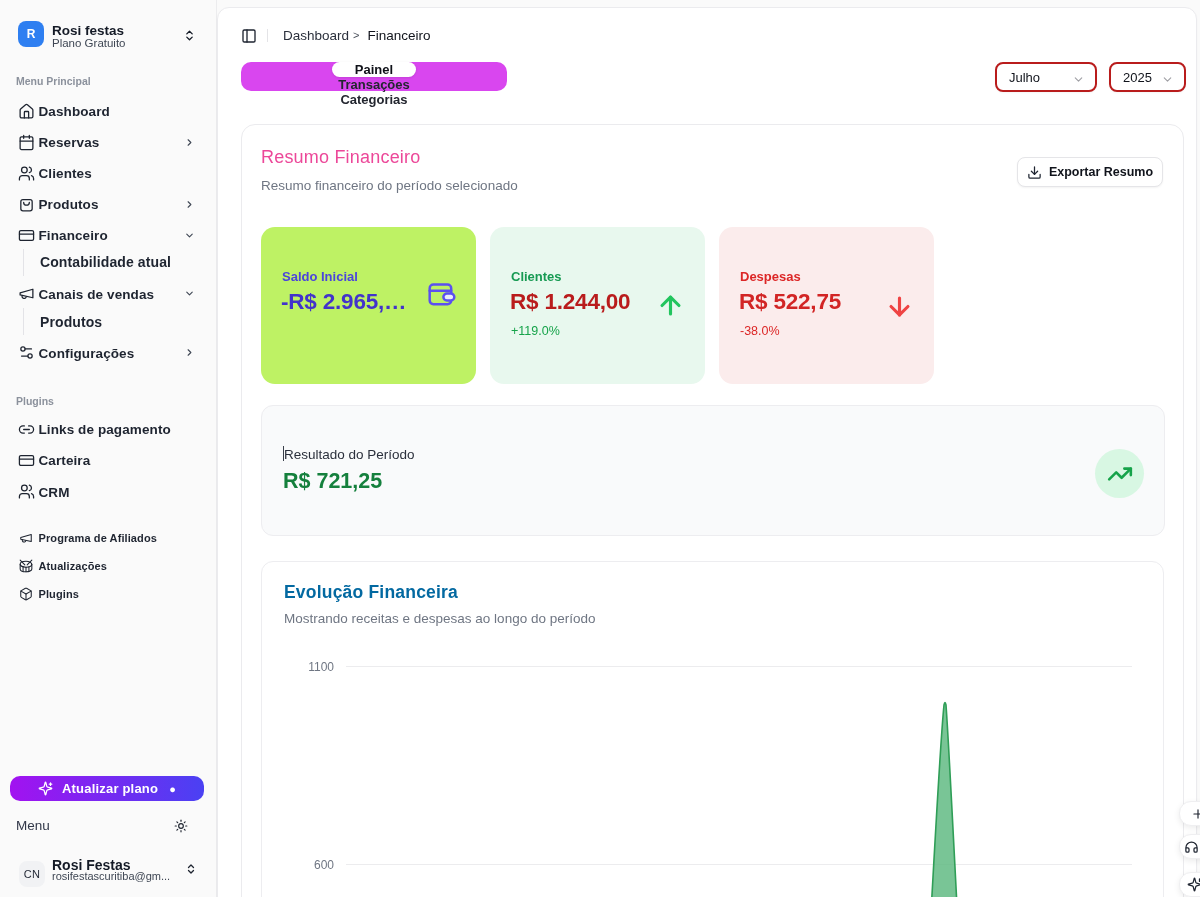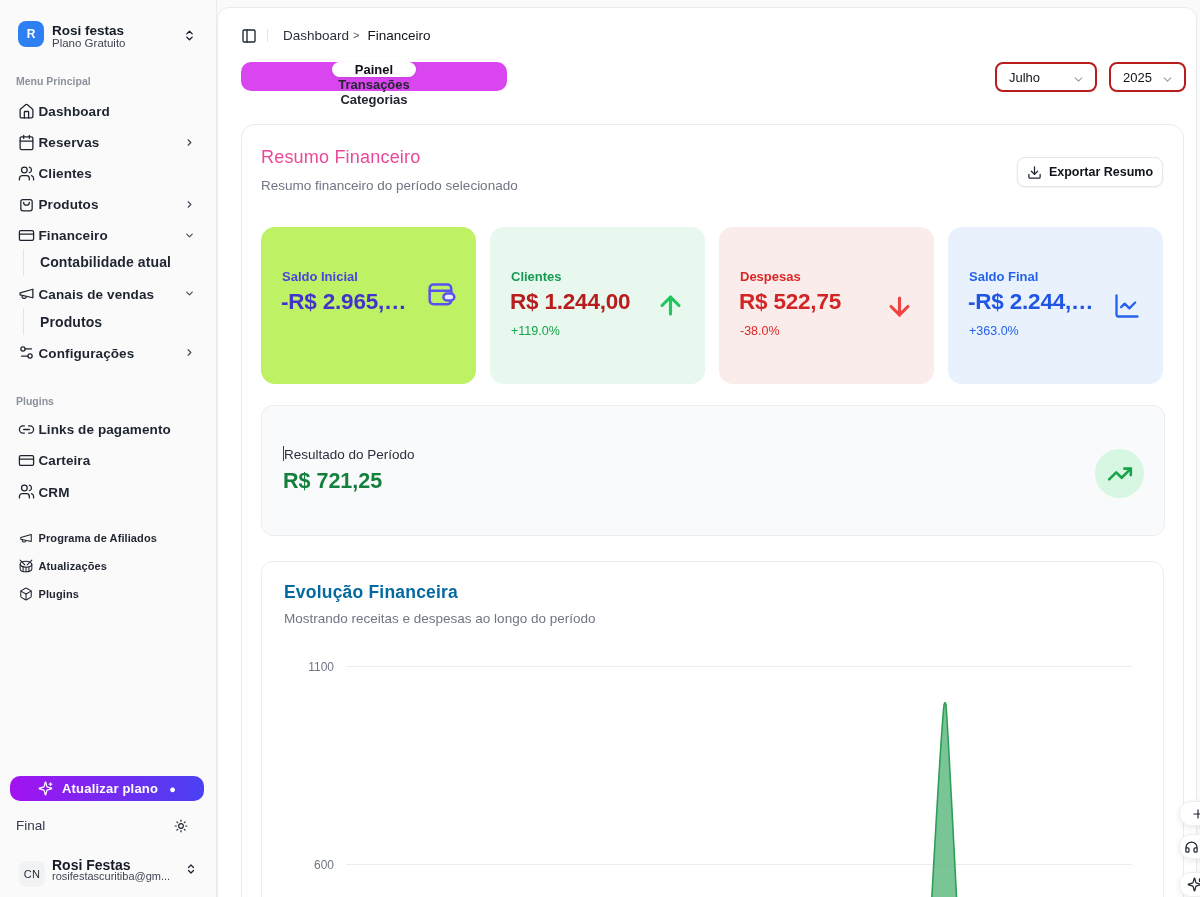--- a/index.html
+++ b/index.html
@@ -213,21 +213,21 @@
           <path d="M12 22V12"></path>
         </svg>
         <span class="tx">Plugins</span>
       </div>
     </div>
   <div class="up-btn"><svg style="margin-right:9px" width="15" height="15" viewBox="0 0 24 24" fill="none" stroke="#fff" stroke-width="2" stroke-linecap="round" stroke-linejoin="round">
         <path d="M9.937 15.5A2 2 0 0 0 8.5 14.063l-6.135-1.582a.5.5 0 0 1 0-.962L8.5 9.936A2 2 0 0 0 9.937 8.5l1.582-6.135a.5.5 0 0 1 .963 0L14.063 8.5A2 2 0 0 0 15.5 9.937l6.135 1.581a.5.5 0 0 1 0 .964L15.5 14.063a2 2 0 0 0-1.437 1.437l-1.582 6.135a.5.5 0 0 1-.963 0z"></path>
         <path d="M20 3v4"></path>
         <path d="M22 5h-4"></path>
       </svg>Atualizar plano<span style="margin-left:11px;font-size:11px;">●</span></div>
-  <div class="tema">Final</div>
+  <div class="tema">Menu</div>
   <svg class="sun" width="14" height="14" viewBox="0 0 24 24" fill="none" stroke="#1e2430" stroke-width="2" stroke-linecap="round" stroke-linejoin="round">
       <circle cx="12" cy="12" r="4"></circle>
       <path d="M12 2v2"></path>
       <path d="M12 20v2"></path>
       <path d="m4.93 4.93 1.41 1.41"></path>
       <path d="m17.66 17.66 1.41 1.41"></path>
       <path d="M2 12h2"></path>
       <path d="M20 12h2"></path>
       <path d="m6.34 17.66-1.41 1.41"></path>
       <path d="m19.07 4.93-1.41 1.41"></path>
@@ -289,29 +289,20 @@
     </div>
     <div class="stat" style="left:477px;background:#fbecec;">
       <div class="lb" style="color:#dc2626;">Despesas</div>
       <div class="vl" style="color:#d22525;">R$ 522,75</div>
       <div class="pc" style="color:#dc2626;">-38.0%</div>
       <svg class="ic" style="left:165.5px;top:64.5px;" width="29" height="29" viewBox="0 0 24 24" fill="none" stroke="#ef4444" stroke-width="2.6" stroke-linecap="round" stroke-linejoin="round">
           <path d="M5 12l7 7 7-7"></path>
           <path d="M12 5v14"></path>
         </svg>
     </div>
-    <div class="stat" style="left:706px;background:#e8f1fc;">
-      <div class="lb" style="color:#2563eb;">Saldo Final</div>
-      <div class="vl" style="color:#2155e4;">-R$ 2.244,…</div>
-      <div class="pc" style="color:#2563eb;">+363.0%</div>
-      <svg class="ic" style="left:165px;top:65px;" width="28" height="28" viewBox="0 0 24 24" fill="none" stroke="#2563eb" stroke-width="2" stroke-linecap="round" stroke-linejoin="round">
-          <path d="M3 3v16a2 2 0 0 0 2 2h16"></path>
-          <path d="m19 9-5 5-4-4-3 3"></path>
-        </svg>
-    </div>
 
     <div id="resultado">
       <div class="caret"></div>
       <div class="lb">Resultado do Período</div>
       <div class="vl">R$ 721,25</div>
       <div class="circ">
           <svg width="26" height="26" viewBox="0 0 24 24" fill="none" stroke="#16a34a" stroke-width="2.4" stroke-linecap="round" stroke-linejoin="round">
             <path d="M16 7h6v6"></path>
             <path d="m22 7-8.5 8.5-5-5L2 17"></path>
           </svg>

